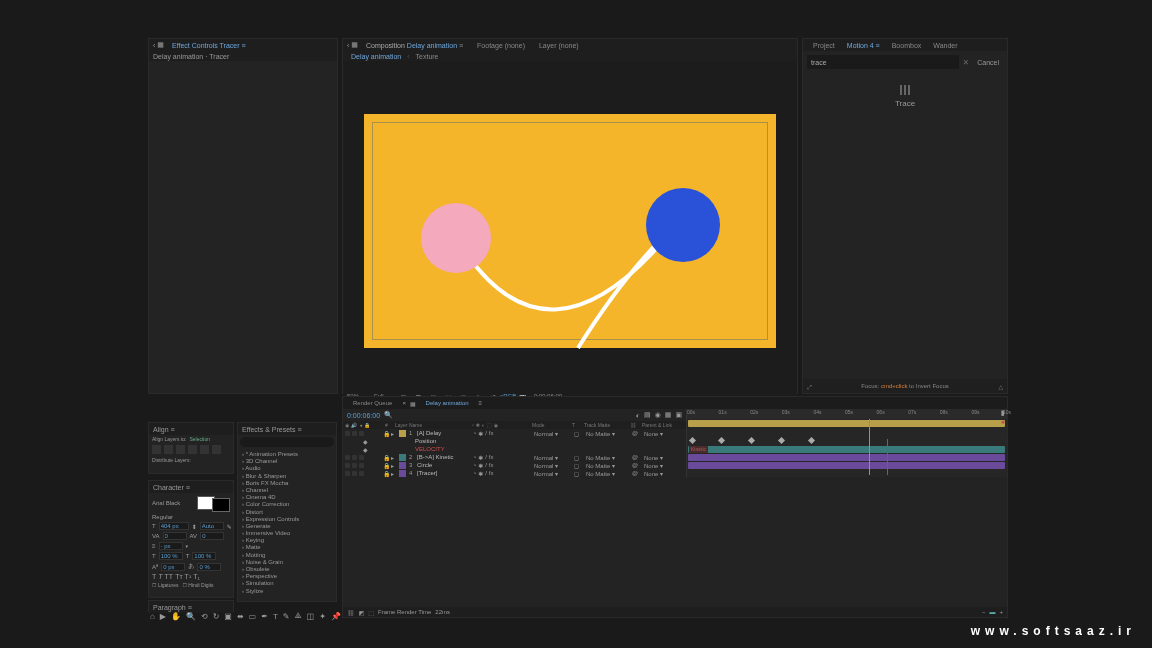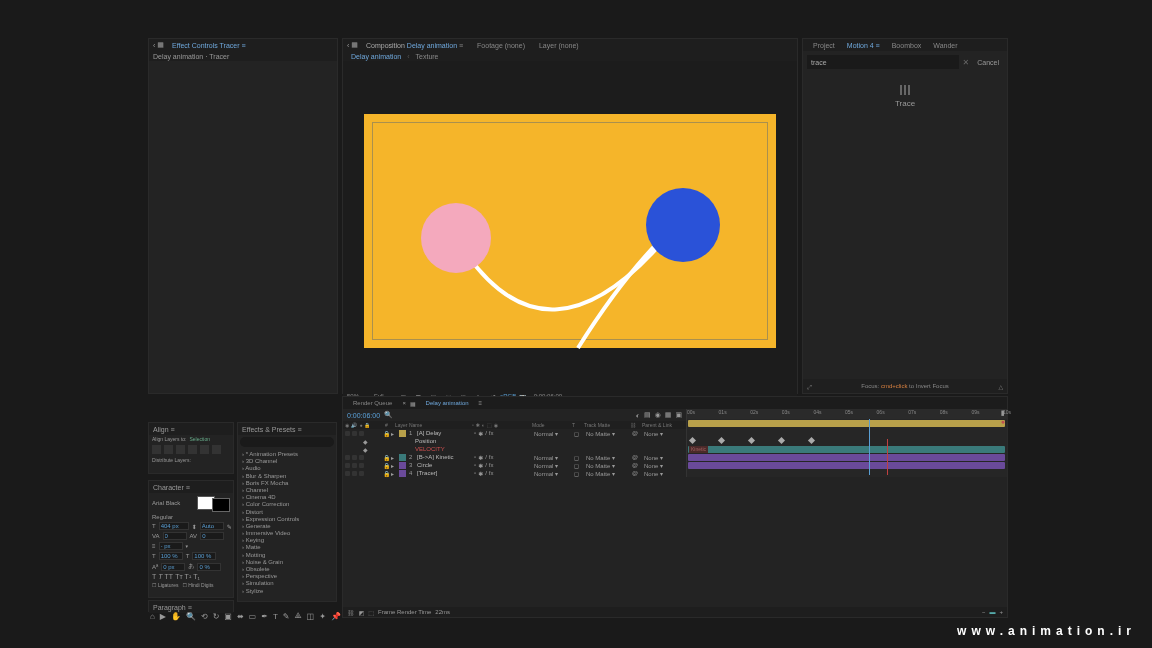--- a/index.html
+++ b/index.html
@@ -527,14 +527,14 @@
   <span class="ico">✒</span>
   <span class="ico">T</span>
   <span class="ico">✎</span>
   <span class="ico">⟁</span>
   <span class="ico">◫</span>
   <span class="ico">✦</span>
   <span class="ico">📌</span>
 </div>
 
 <div class="watermark">
-  <div class="wm-url">www.animation.ir</div>
+  <div class="wm-url">www.softsaaz.ir</div>
 </div>
 
 </body></html>

